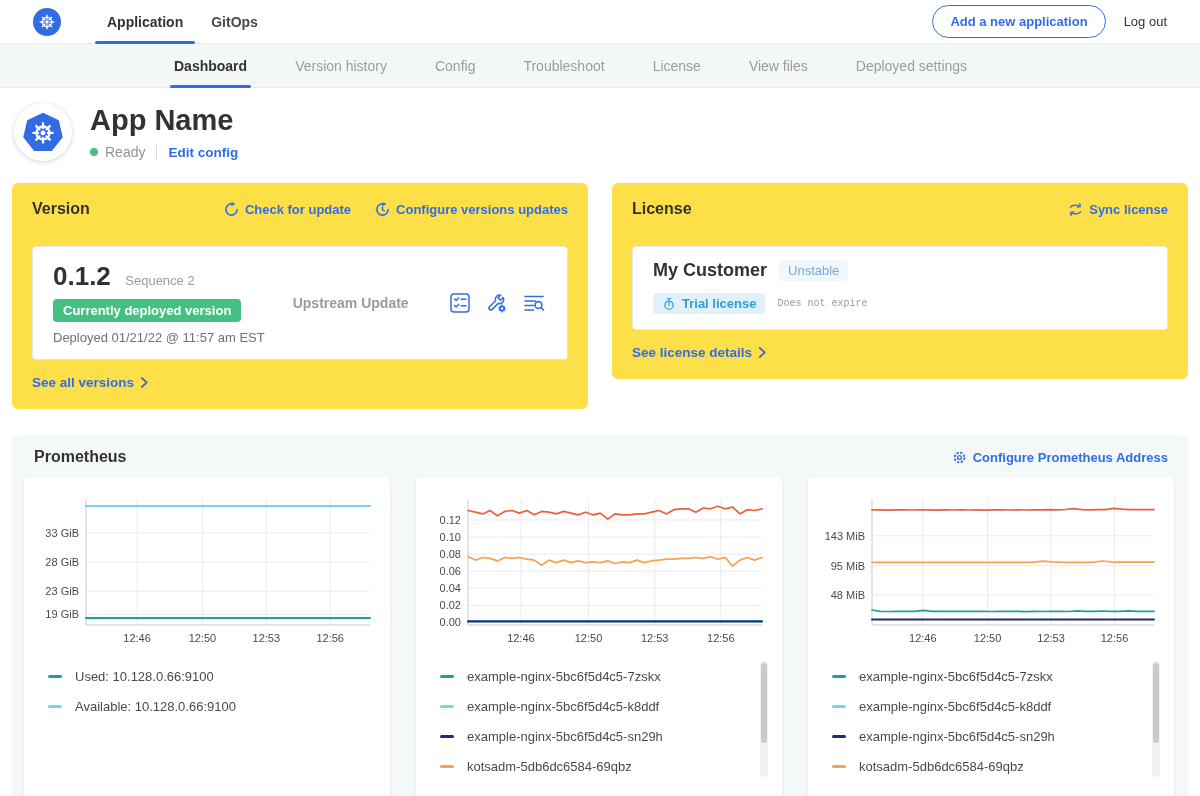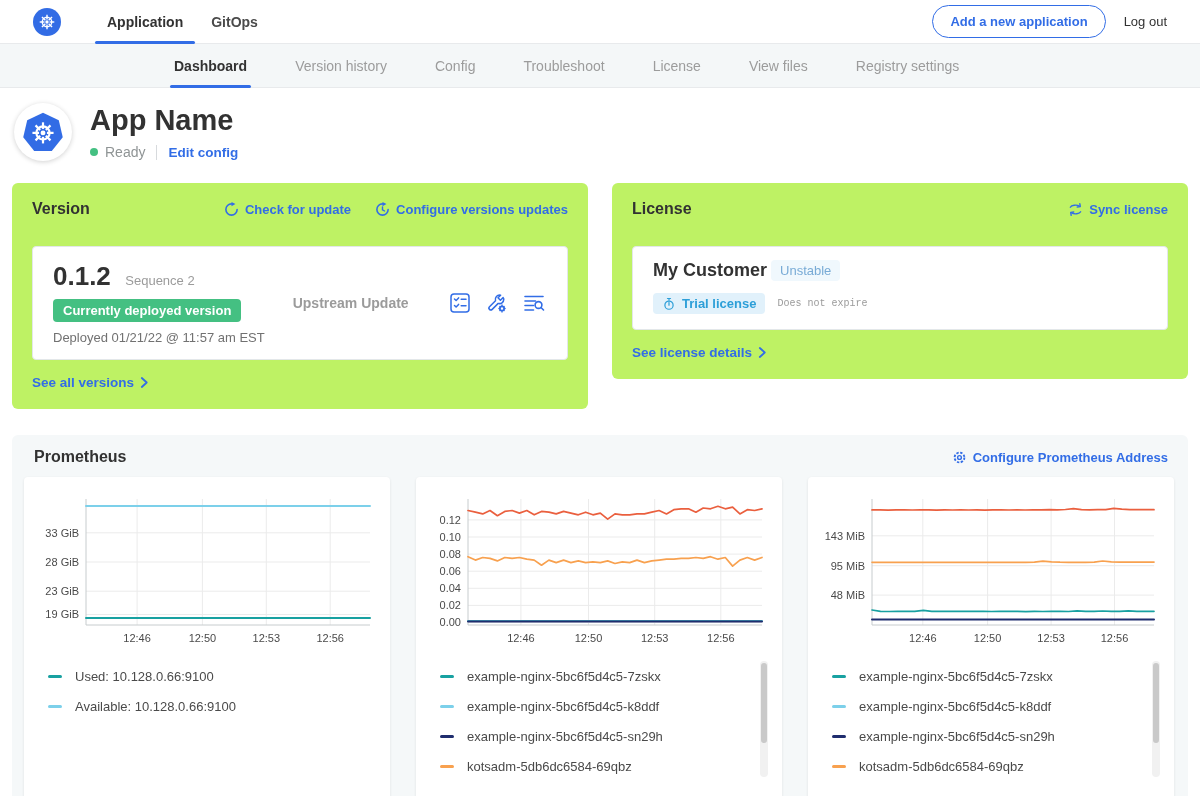--- a/index.html
+++ b/index.html
@@ -33,38 +33,38 @@
   .app-title { font-size: 29px; font-weight: 700; margin: 0 0 7px; }
   .status-row { display: flex; align-items: center; font-size: 14px; color: #8f9495; }
   .dot { width: 8px; height: 8px; border-radius: 50%; background: #44c082; margin-right: 7px; }
   .sdivider { width: 1px; height: 15px; background: #d7dadd; margin: 0 11px; }
   .link { color: #326de6; font-weight: 700; font-size: 13px; cursor: pointer; text-decoration: none; }
   .icon-link { display: inline-flex; align-items: center; gap: 6px; color: #326de6; font-weight: 700; font-size: 13px; cursor: pointer; }
   .see-link { display: inline-flex; align-items: center; gap: 6px; margin-top: 15px; font-size: 13.5px; }
 
   
   .cards-row { display: flex; gap: 24px; margin: 9px 12px 0; align-items: flex-start; }
-  .card { background: #bef264; border-radius: 6px; padding: 17px 20px 18px; }
+  .card { background: #fde047; border-radius: 6px; padding: 17px 20px 18px; }
   .card-sm { width: 576px; }
   .card-head { display: flex; align-items: center; justify-content: space-between; }
   .card-title { font-size: 16px; font-weight: 700; margin: 0; }
   .head-links { display: flex; gap: 24px; align-items: center; }
   .inner-panel { background: #fff; border: 1px solid #e3e7e9; border-radius: 4px; margin-top: 28px; }
 
   .v-panel { display: flex; align-items: center; padding: 14px 20px; }
   .v-num { font-size: 26px; font-weight: 700; }
   .v-seq { font-size: 13px; color: #9b9b9b; margin-left: 10px; }
   .v-badge { display: inline-block; background: #44c082; color: #fff; font-size: 13px; font-weight: 700; padding: 4px 10px; border-radius: 4px; margin: 7px 0 8px; }
   .v-deployed { font-size: 13px; color: #717171; }
   .v-mid { flex: 1; padding-left: 28px; font-size: 14px; color: #9b9b9b; font-weight: 700; }
   .v-icons { display: flex; gap: 15px; align-items: center; padding-right: 2px; }
   .v-icons span { cursor: pointer; display: flex; }
 
   .lic-panel { padding: 13px 20px 15px; }
-  .cust-row { display: flex; align-items: center; gap: 4px; }
+  .cust-row { display: flex; align-items: center; gap: 12px; }
   .cust-name { font-size: 18px; font-weight: 700; }
   .chan-badge { background: #f0f8fd; color: #79abd6; font-size: 13px; padding: 3px 9px; border-radius: 4px; }
   .lic-row { margin-top: 12px; display: flex; align-items: center; gap: 12px; }
   .trial-badge { display: inline-flex; align-items: center; gap: 6px; background: #e1f1fb; color: #2d9fd8; font-size: 13px; font-weight: 700; padding: 3px 9px; border-radius: 4px; }
   .expiry { font-size: 10px; color: #9b9b9b; font-family: Liberation Mono, monospace; }
 
   
   .monitoring { margin: 26px 12px 0; background: #f5f8f9; border-radius: 6px; padding: 13px 12px 14px; height: 400px; }
   .mon-head { display: flex; justify-content: space-between; align-items: center; padding: 0 8px 0 10px; }
   .panels { display: flex; gap: 26px; margin-top: 11px; }
@@ -126,21 +126,21 @@
   <div class="subnav-tab">
       <span>Troubleshoot</span>
     </div>
   <div class="subnav-tab">
       <span>License</span>
     </div>
   <div class="subnav-tab">
       <span>View files</span>
     </div>
   <div class="subnav-tab">
-      <span>Registry settings</span>
+      <span>Deployed settings</span>
     </div>
 </div>
 
 <div class="app-header">
   <div class="app-icon">
     <svg viewBox="0 0 100 100" width="44" height="44">
       <polygon points="50,6 85.9,23.3 94.9,62.2 70,93.4 30,93.4 5.1,62.2 14.1,23.3" fill="#326ce5"></polygon>
       <g stroke="#fff" fill="none" stroke-width="5">
         <circle cx="50" cy="52" r="15"></circle>
         <line x1="50" y1="28" x2="50" y2="43"></line>

